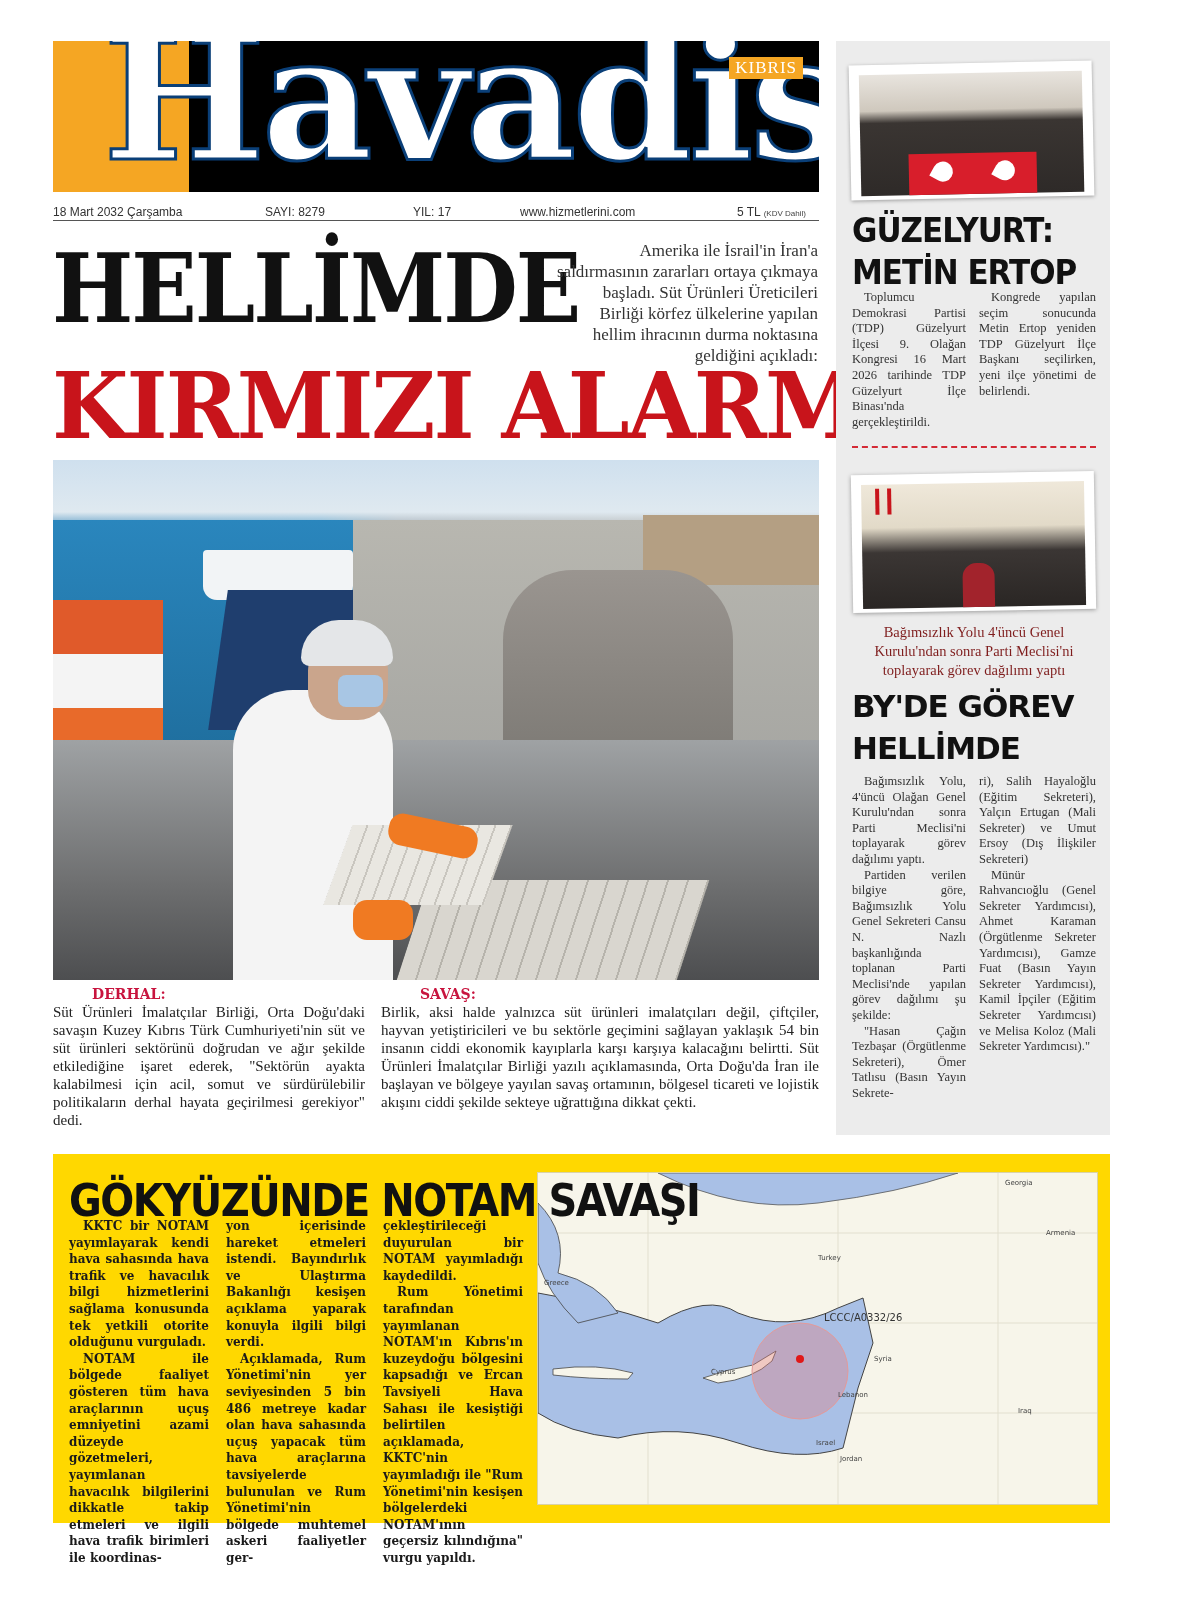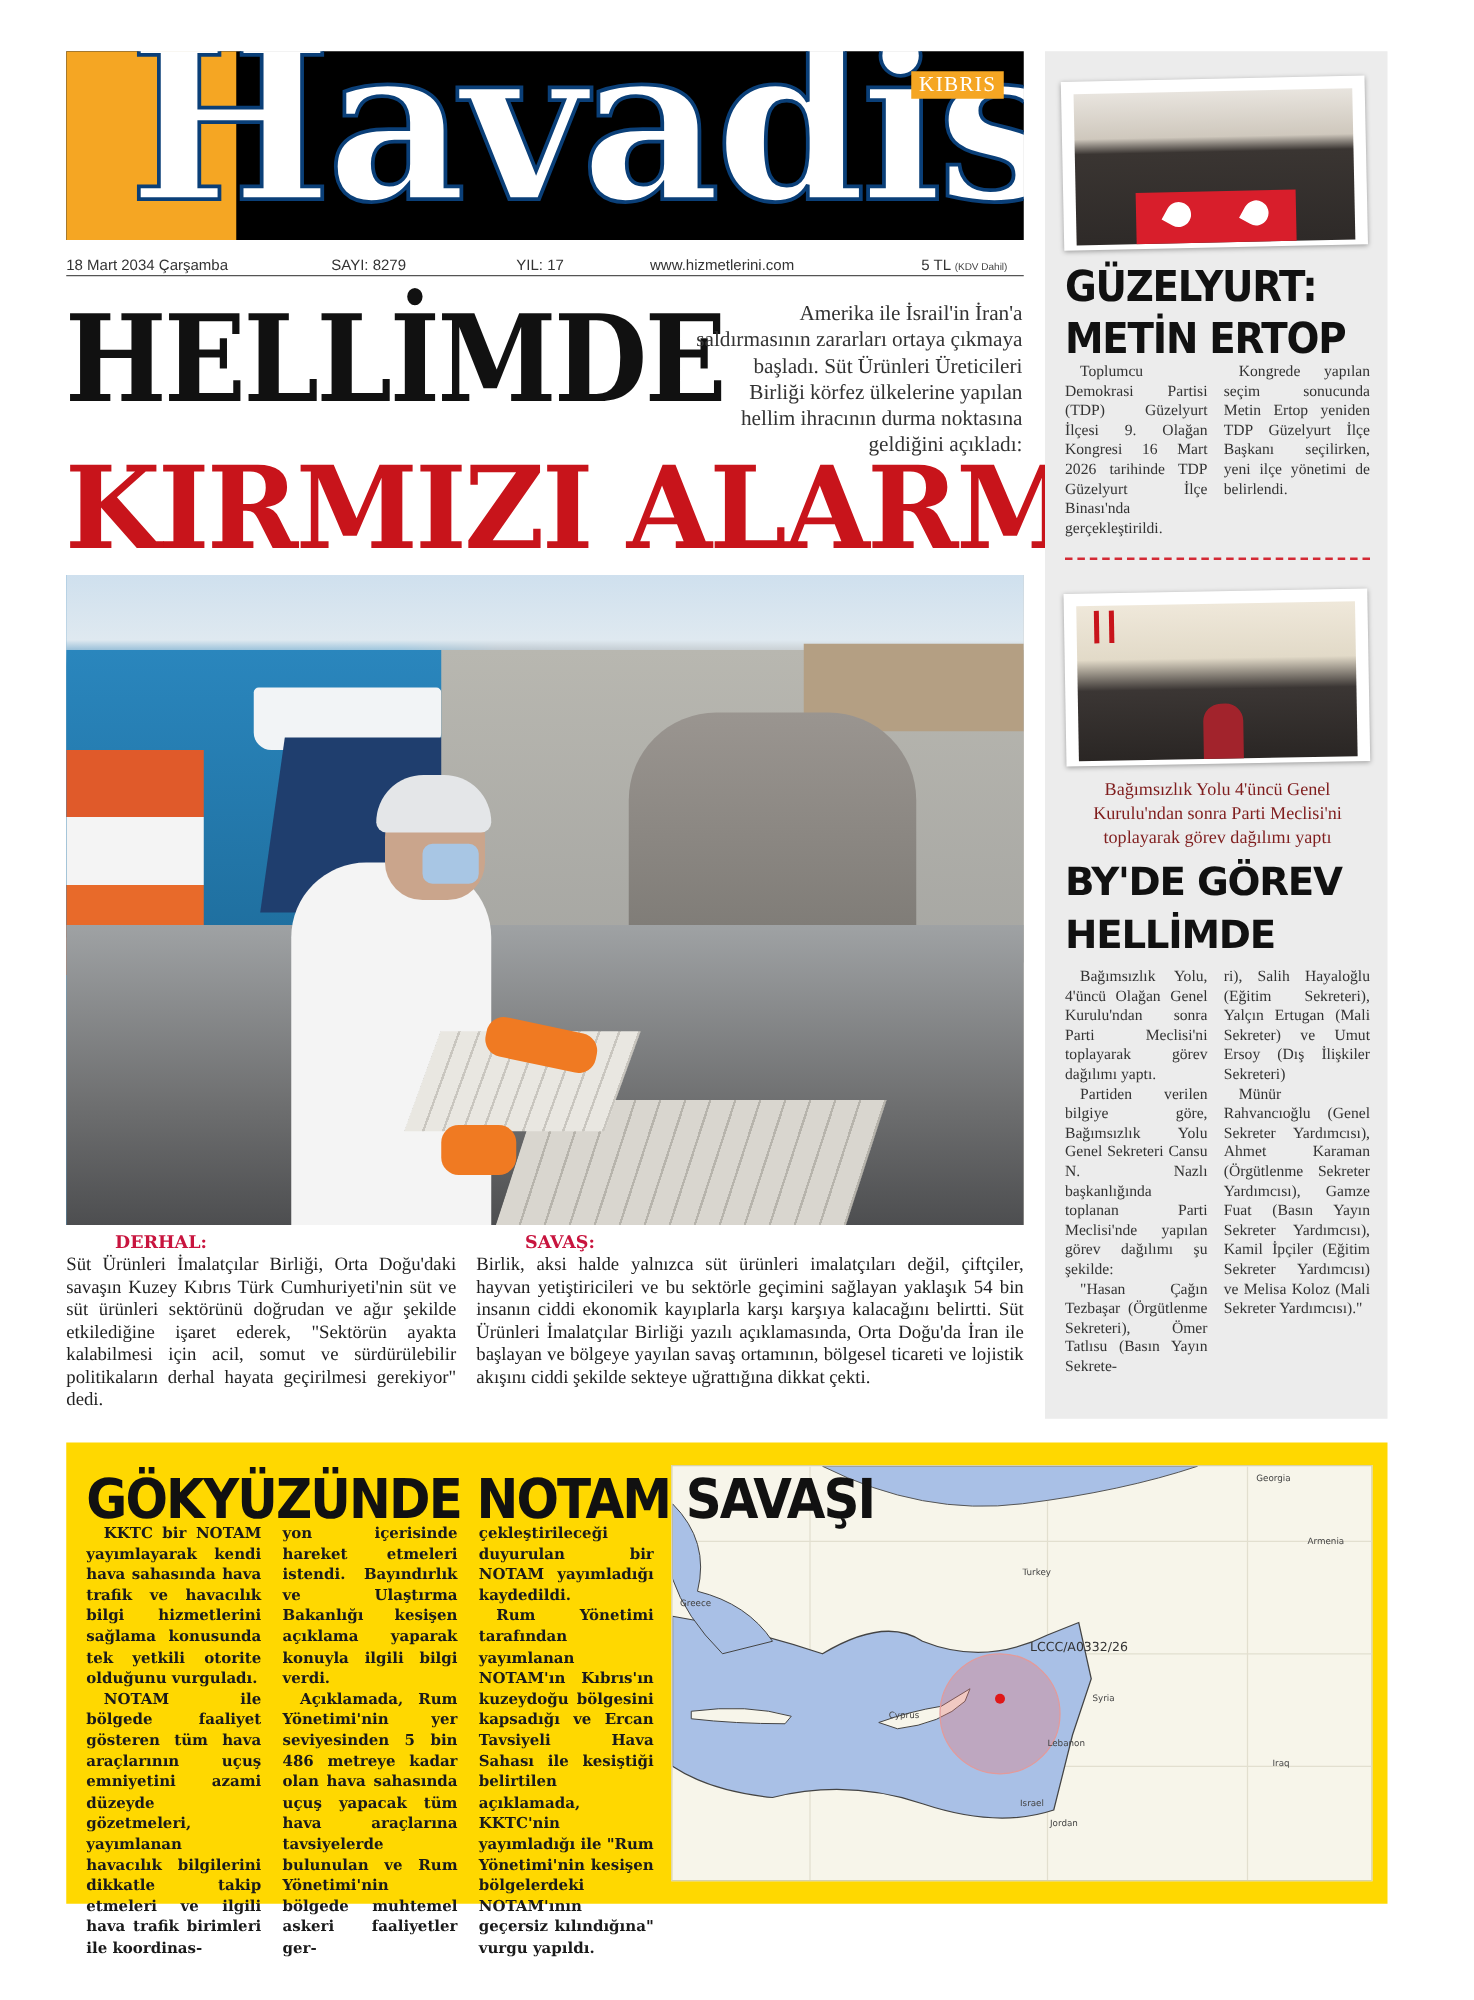--- a/index.html
+++ b/index.html
@@ -87,21 +87,21 @@
 </head>
 <body>
 
 <header class="masthead">
   <div class="orange-band"></div>
   <div class="logo">Havadis</div>
   <div class="kibris">KIBRIS</div>
 </header>
 
 <div class="dateline">
-  <span style="left:0">18 Mart 2034 Çarşamba</span>
+  <span style="left:0">18 Mart 2032 Çarşamba</span>
   <span style="left:212px"><b>SAYI:</b> <span style="position:static">8279</span></span>
   <span style="left:360px"><b>YIL:</b> <span style="position:static">17</span></span>
   <span style="left:467px">www.hizmetlerini.com</span>
   <span style="left:684px"><b>5 TL</b> <small>(KDV Dahil)</small></span>
 </div>
 
 <h1 class="headline1">HELLİMDE</h1>
 <p class="lede">Amerika ile İsrail'in İran'a saldırmasının zararları ortaya çıkmaya başladı. Süt Ürünleri Üreticileri Birliği körfez ülkelerine yapılan hellim ihracının durma noktasına geldiğini açıkladı:</p>
 <h1 class="headline2">KIRMIZI ALARM</h1>
 

